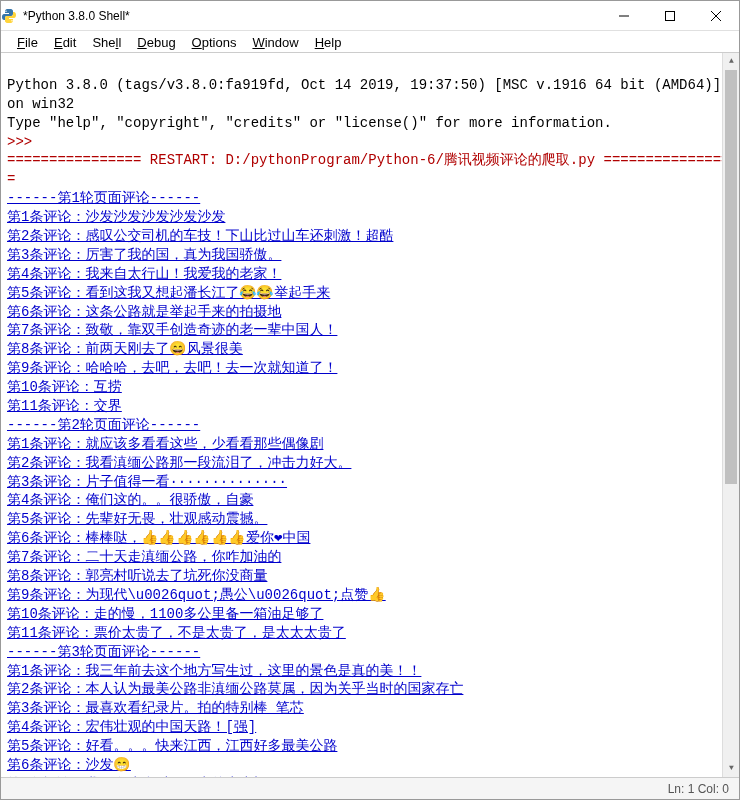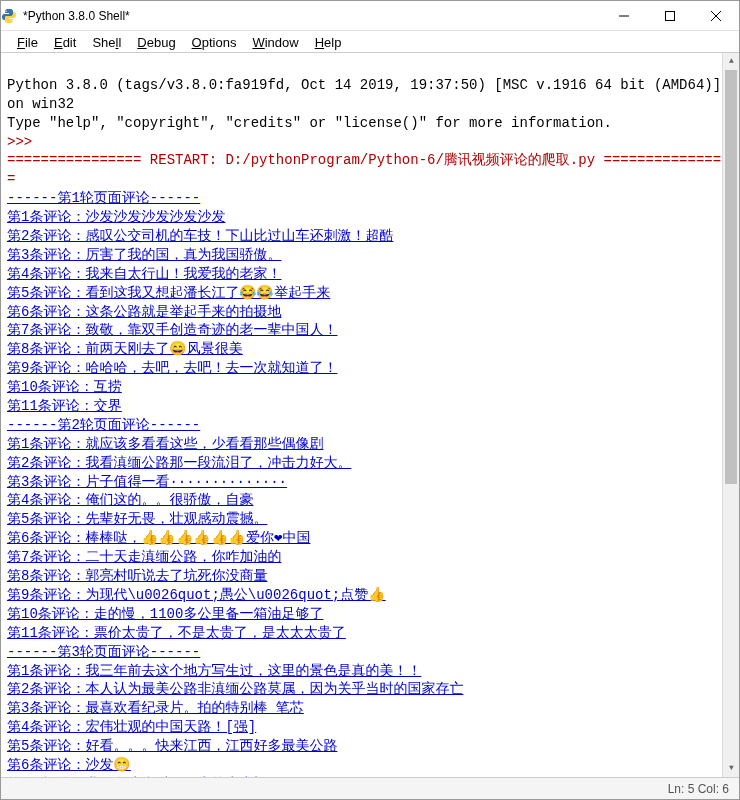--- a/index.html
+++ b/index.html
@@ -179,14 +179,14 @@
   <div class="scrollbar">
     <div class="scrollbar-arrow up">▲</div>
     <div class="scrollbar-track">
       <div class="scrollbar-thumb"></div>
     </div>
     <div class="scrollbar-arrow down">▼</div>
   </div>
 </div>
 
 <div class="statusbar">
-  <span>Ln: 5  Col: 6</span>
+  <span>Ln: 1  Col: 0</span>
 </div>
 
 </body></html>

